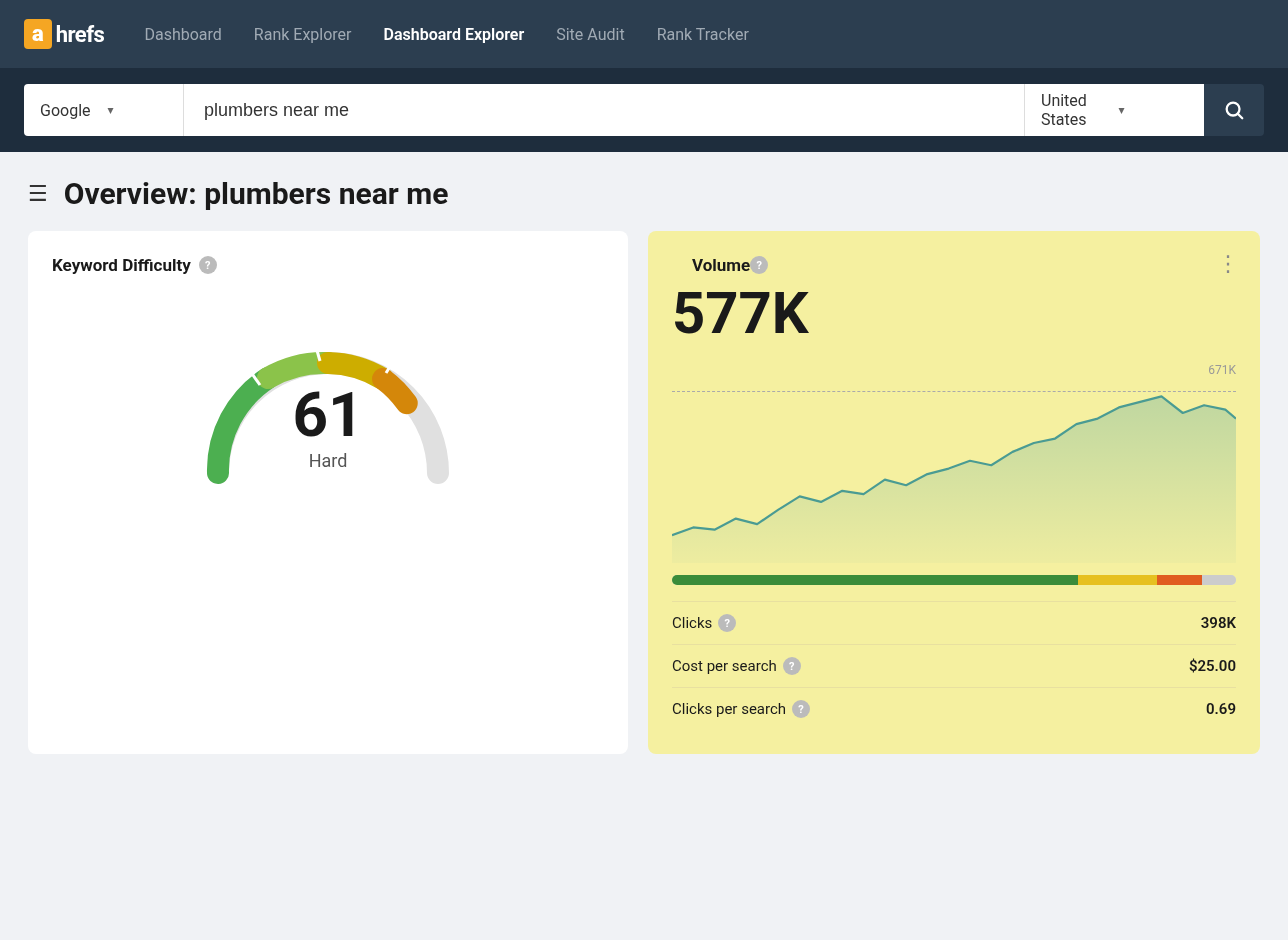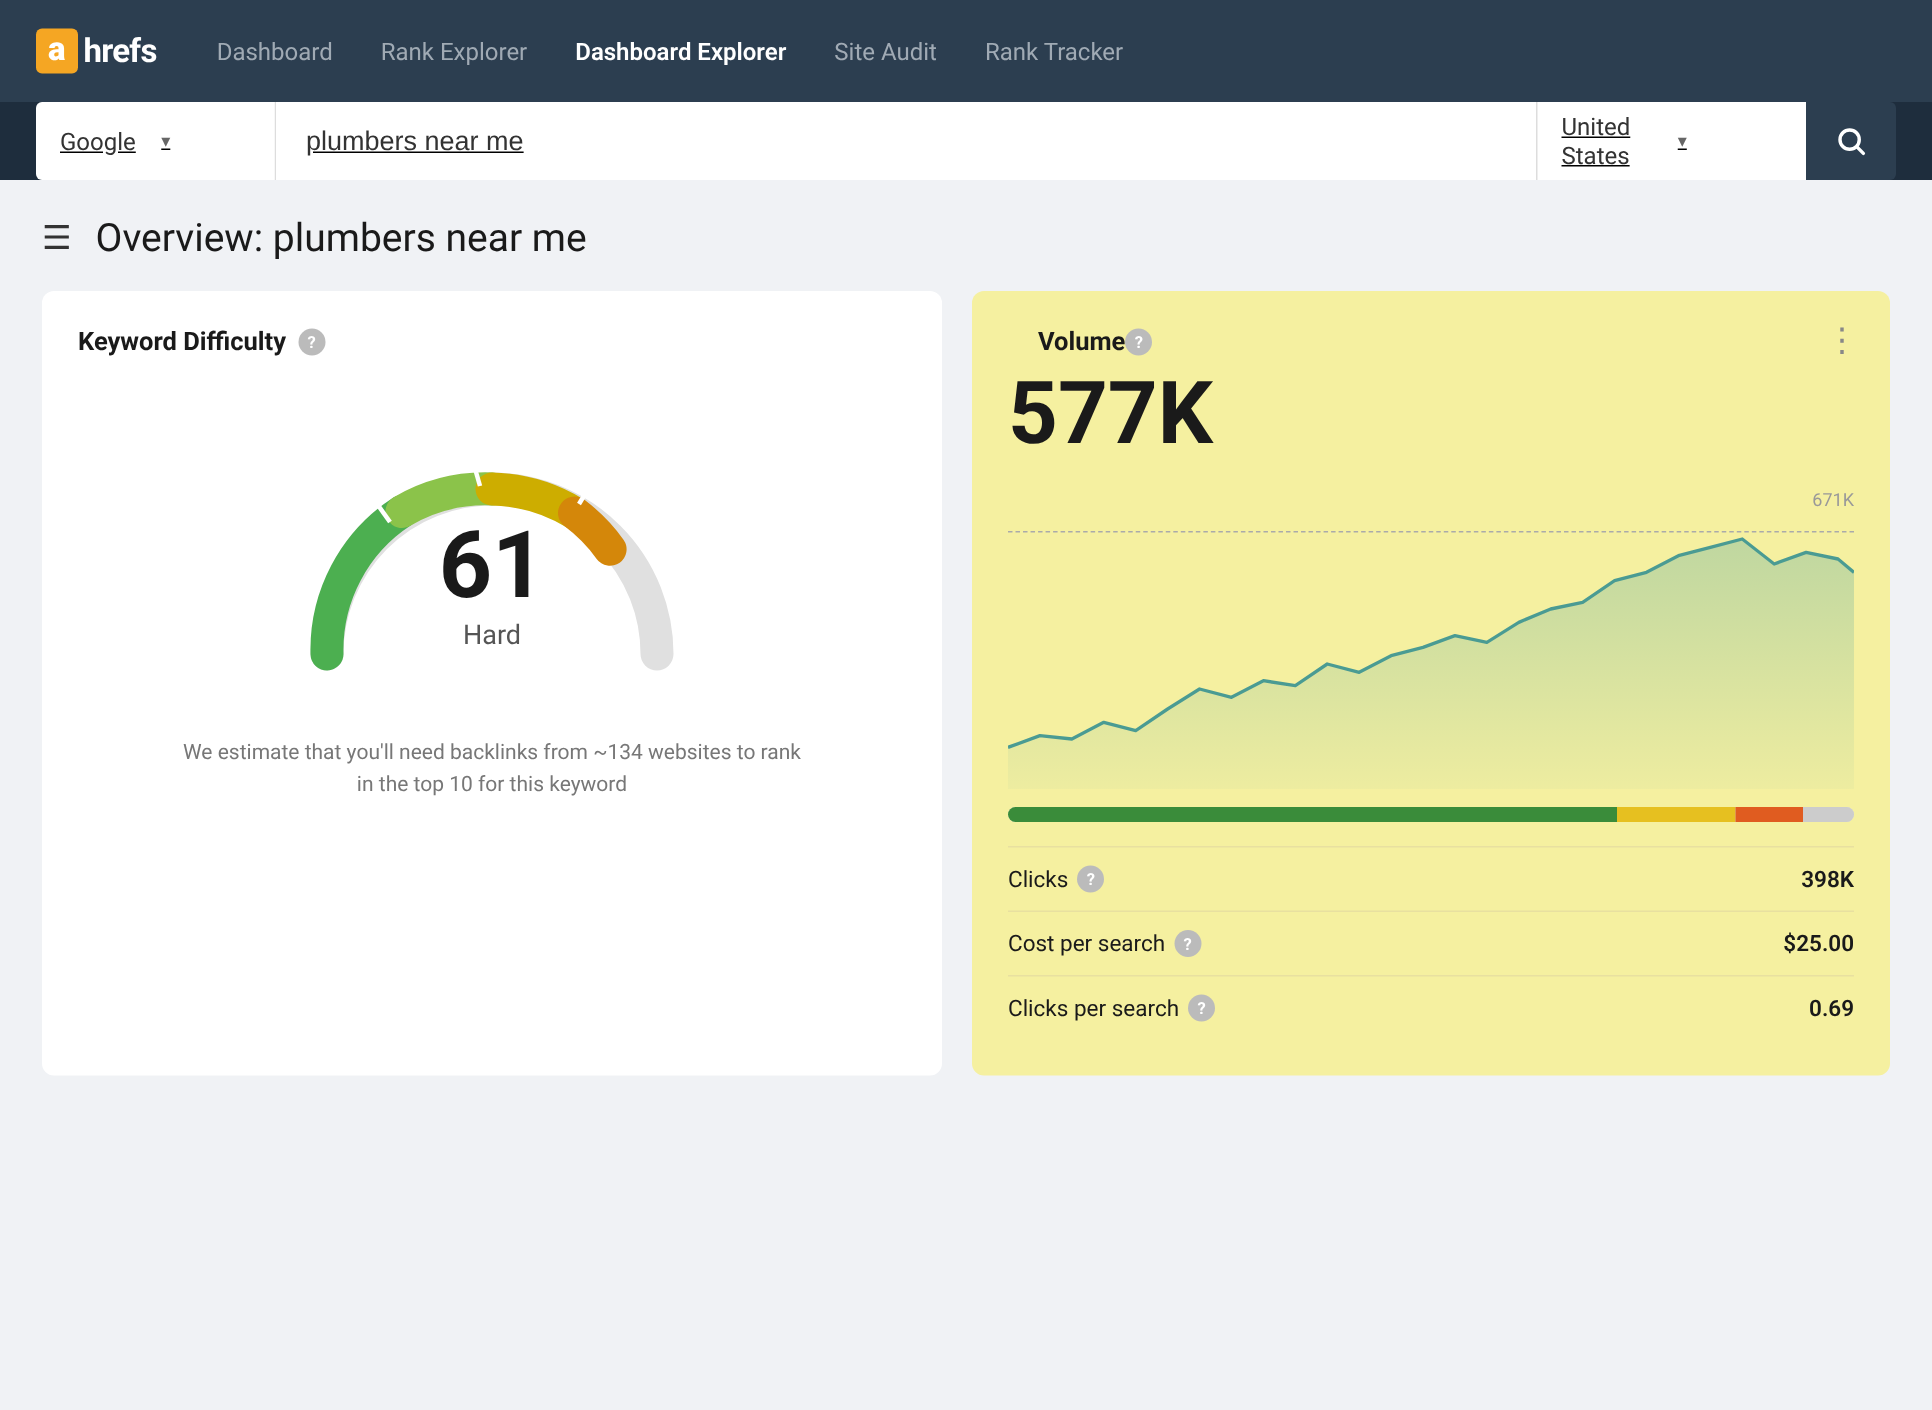--- a/index.html
+++ b/index.html
@@ -44,24 +44,23 @@
       cursor: pointer;
     }
     .nav-link.active {
       color: #fff;
       font-weight: 600;
     }
 
     
     .search-bar {
       background: #1e2d3d;
-      padding: 0 24px;
+      padding: 16px 24px;
       display: flex;
       gap: 0;
-      text-decoration: underline;
     }
     .search-engine-select {
       background: #fff;
       border: none;
       border-radius: 4px 0 0 4px;
       padding: 0 16px;
       height: 52px;
       font-size: 16px;
       display: flex;
       align-items: center;
@@ -114,21 +113,21 @@
       padding: 24px 28px;
       background: #f0f2f5;
     }
     .page-header {
       display: flex;
       align-items: center;
       gap: 16px;
       margin-bottom: 20px;
     }
     .hamburger { font-size: 22px; cursor: pointer; color: #333; }
-    .page-title { font-size: 26px; font-weight: 400; color: #1a1a1a; }
+    .page-title { font-size: 30px; font-weight: 700; color: #1a1a1a; }
 
     
     .cards-row {
       display: flex;
       gap: 20px;
     }
     .kd-card {
       background: #fff;
       border-radius: 8px;
       padding: 24px;
@@ -373,21 +372,20 @@
           <line x1="72" y1="82" x2="62" y2="68" stroke="#fff" stroke-width="3"></line>
           <line x1="132" y1="58" x2="128" y2="44" stroke="#fff" stroke-width="3"></line>
           <line x1="198" y1="70" x2="206" y2="57" stroke="#fff" stroke-width="3"></line>
         </svg>
         <div class="gauge-center-text">
           <div class="gauge-number">61</div>
           <div class="gauge-label">Hard</div>
         </div>
       </div>
 
-      <p class="kd-description">We estimate that you'll need backlinks from ~134 websites to rank in the top 10 for this keyword</p>
     </div>
 
     <div class="volume-card">
       <div class="volume-header">
         <span>Volume</span>
         <span class="help-icon">?</span>
       </div>
       <span class="volume-more">⋮</span>
       <div class="volume-value">577K</div>
 

